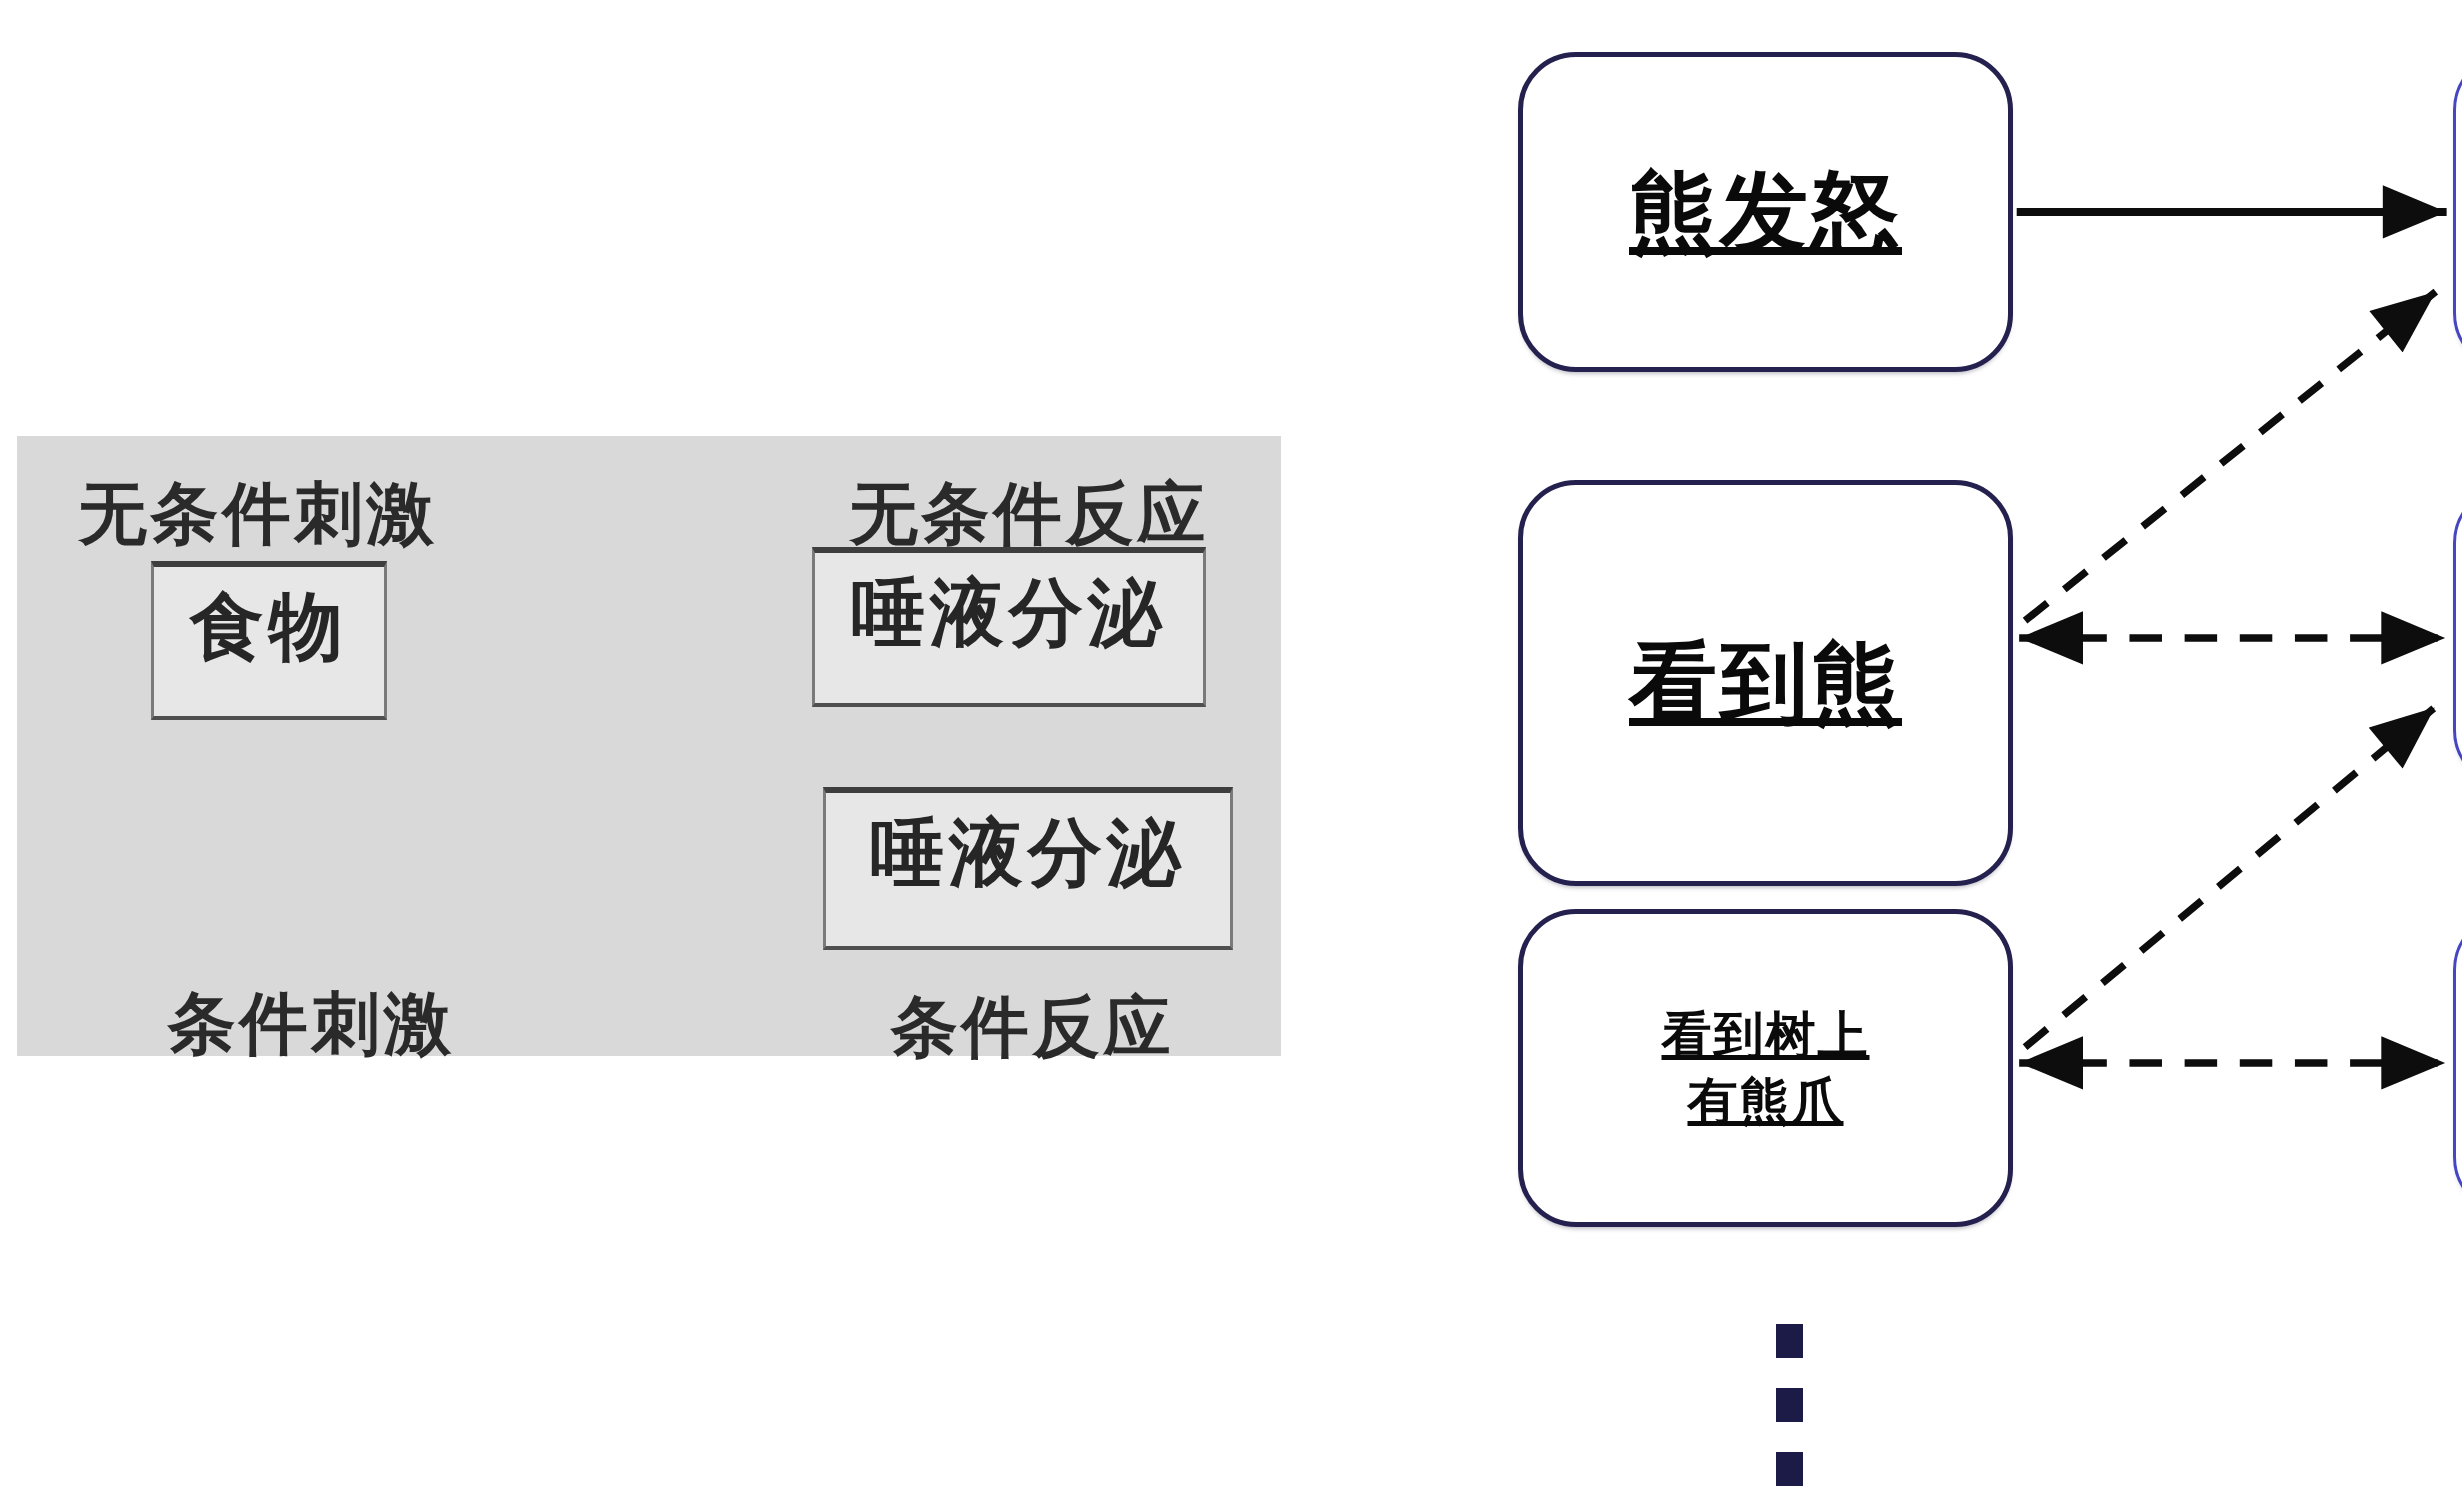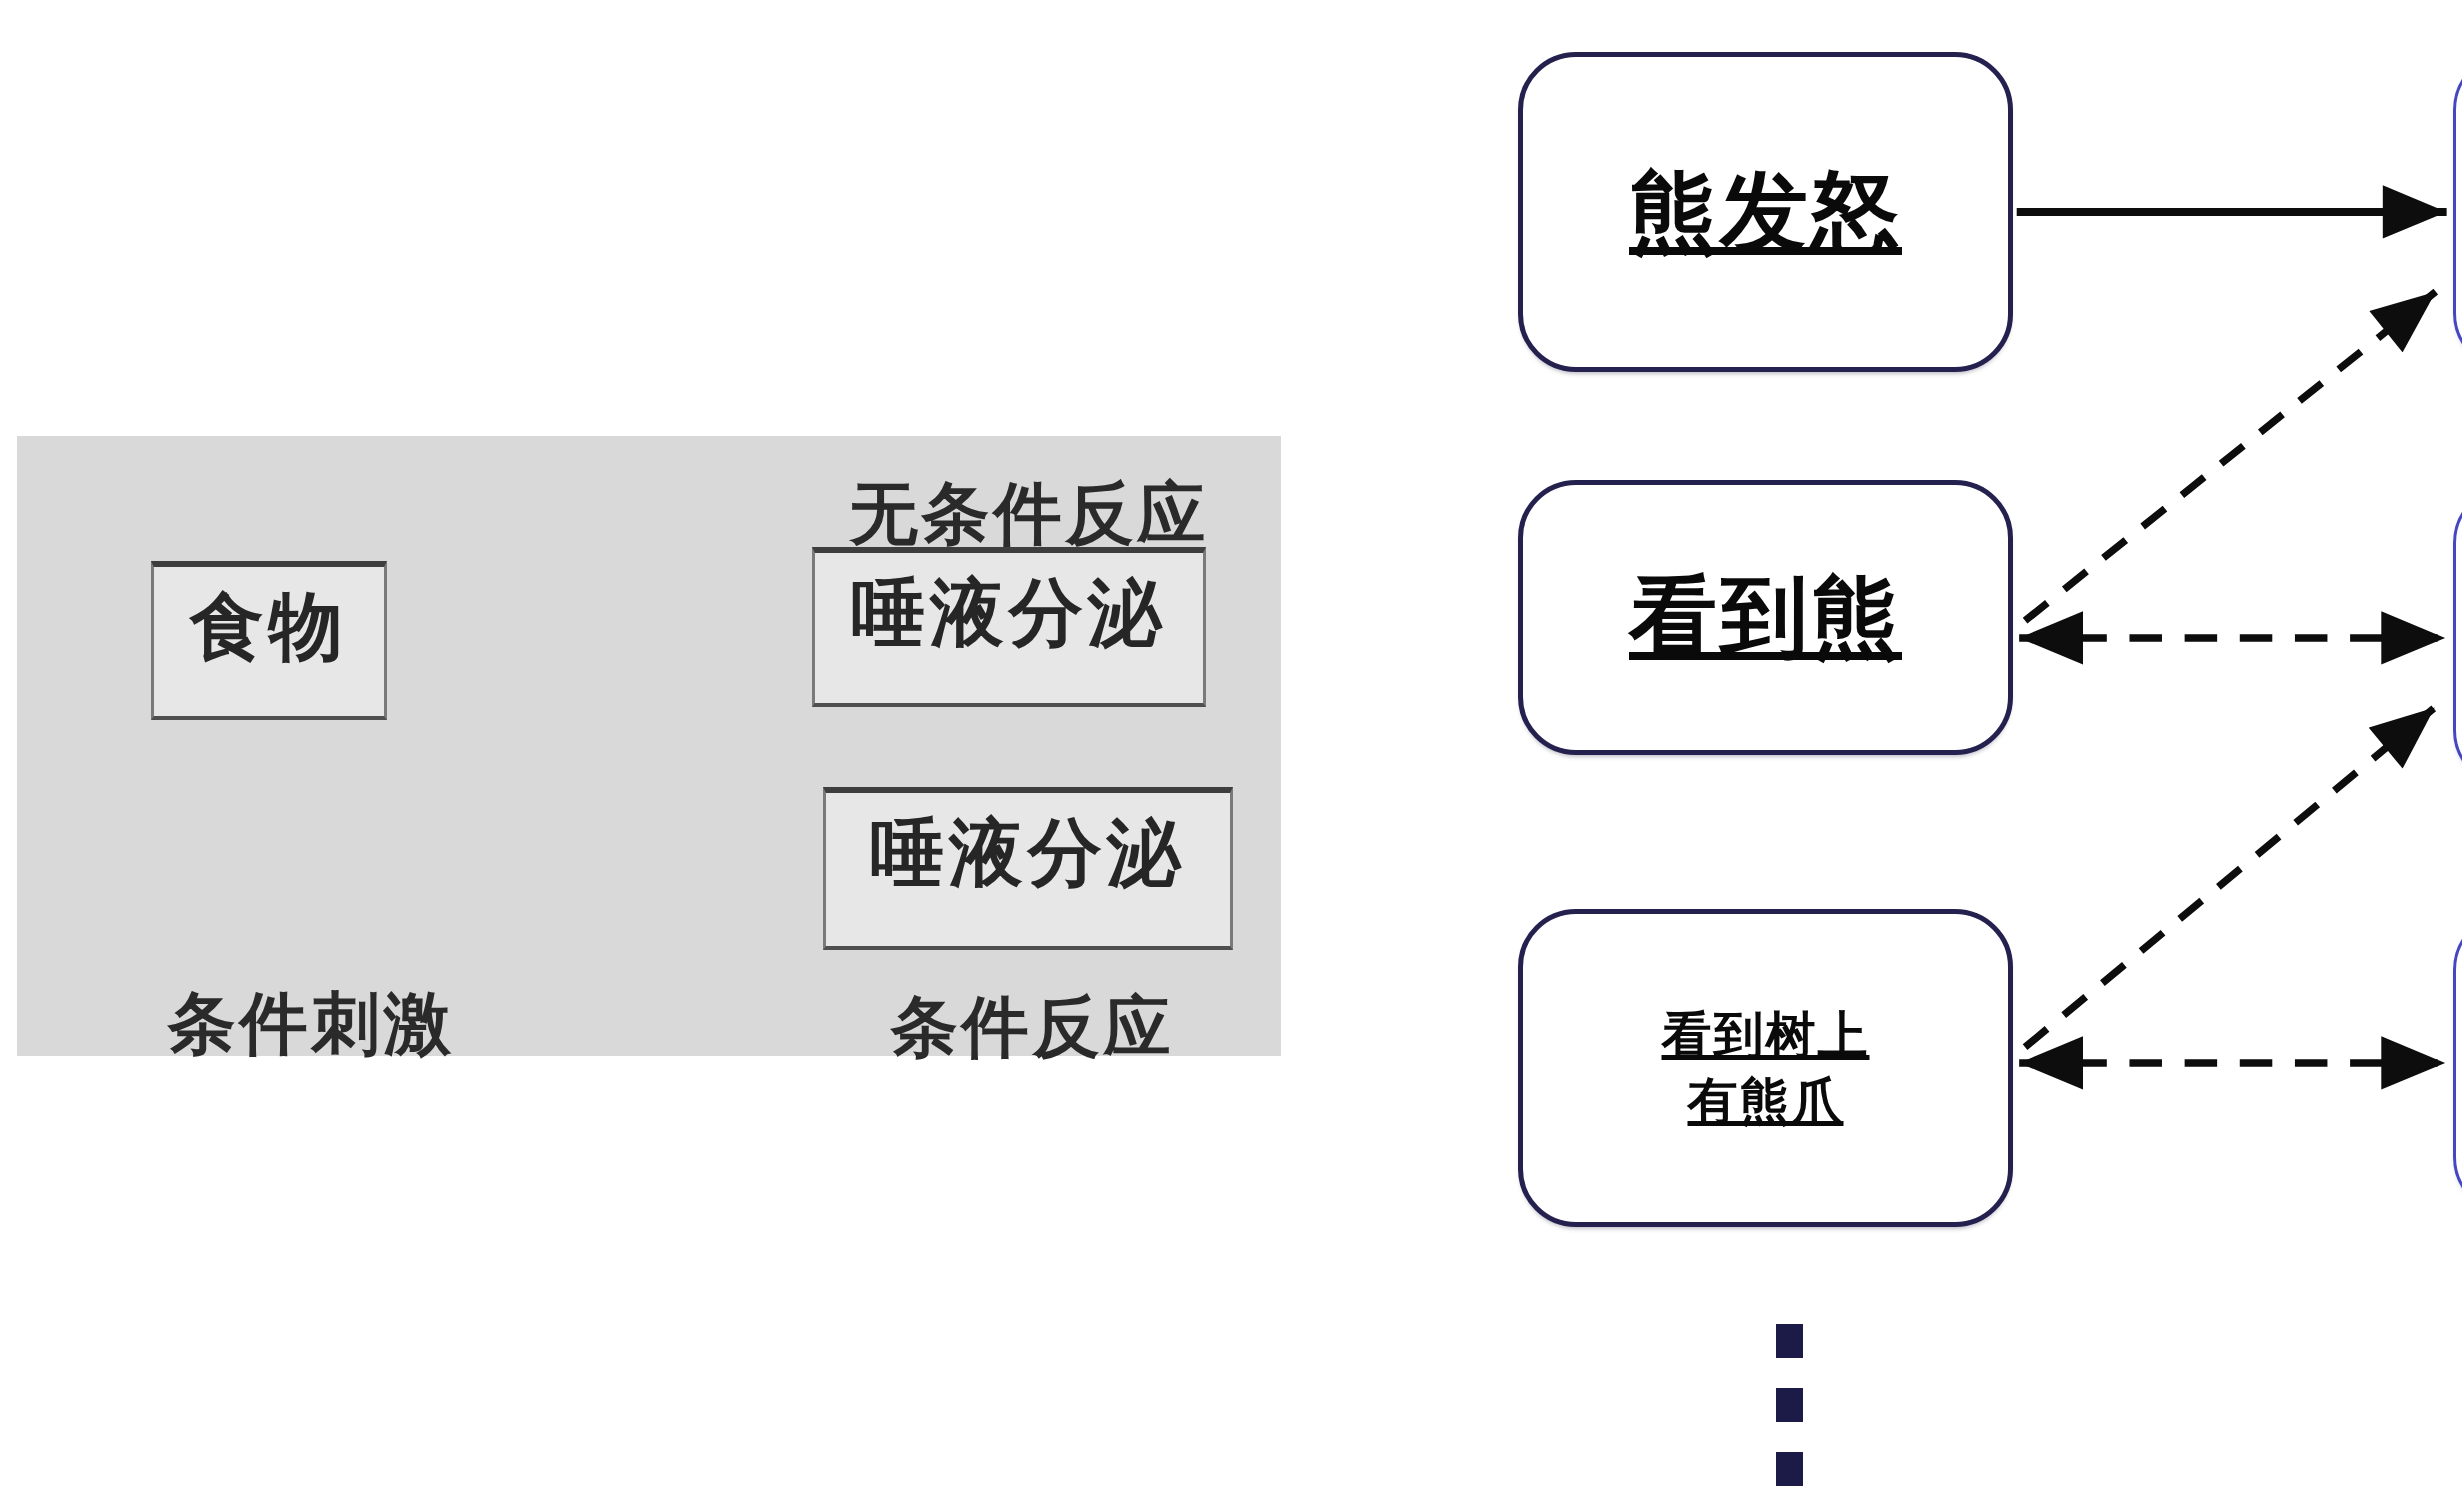--- a/index.html
+++ b/index.html
@@ -60,20 +60,21 @@
     <path d="M 4112 1260 L 4946 592" stroke="#0d0d0d" stroke-width="15" fill="none" stroke-dasharray="58 44" marker-end="url(#headBig)"></path>
     <path d="M 4112 2126 L 4944 1436" stroke="#0d0d0d" stroke-width="15" fill="none" stroke-dasharray="58 44" marker-end="url(#headBig)"></path>
 
     <g>
       <path d="M 6062 1215 A 537 537 0 0 1 6290 2232" stroke="url(#blueBand)" stroke-width="212" fill="none"></path>
       <polygon points="6082,2262 6300,1938 6300,2478" fill="url(#blueBand)"></polygon>
     </g>
   </svg>
 
   <div class="lp-panel">
+    <div class="lp-label" style="left:62px;top:32.5px;">无条件刺激</div>
     <div class="lp-label" style="left:151px;top:543px;">条件刺激</div>
     <div class="lp-label" style="left:833px;top:32.5px;">无条件反应</div>
     <div class="lp-label" style="left:874px;top:546px;font-size:67px;">条件反应</div>
 
     <div class="lp-box" style="left:122px;top:125px;width:236px;height:159px;margin-left:12px;">
       <span class="lp-box-text">食物</span>
     </div>
     <div class="lp-box" style="left:795px;top:111px;width:394px;height:160px;">
       <span class="lp-box-text">唾液分泌</span>
     </div>
@@ -83,21 +84,21 @@
   </div>
 
   <div class="rd-box rd-navy" style="left:1518px;top:52px;width:495px;height:320px;">
     <span class="rd-cn">熊发怒</span>
   </div>
 
   <div class="rd-box rd-blue" style="left:2453px;top:52px;width:497px;height:319px;">
     
   </div>
 
-  <div class="rd-box rd-navy" style="left:1518px;top:480px;width:495px;height:275px;">
+  <div class="rd-box rd-navy" style="left:1518px;top:480px;width:495px;height:406px;">
     <span class="rd-cn">看到熊</span>
   </div>
 
   <div class="rd-box rd-blue" style="left:2453px;top:485px;width:497px;height:303px;">
     
   </div>
 
   <div class="rd-box rd-navy" style="left:1518px;top:909px;width:495px;height:318px;">
     <span class="rd-cn-2line">
       <span style="display:block;">看到树上</span>

